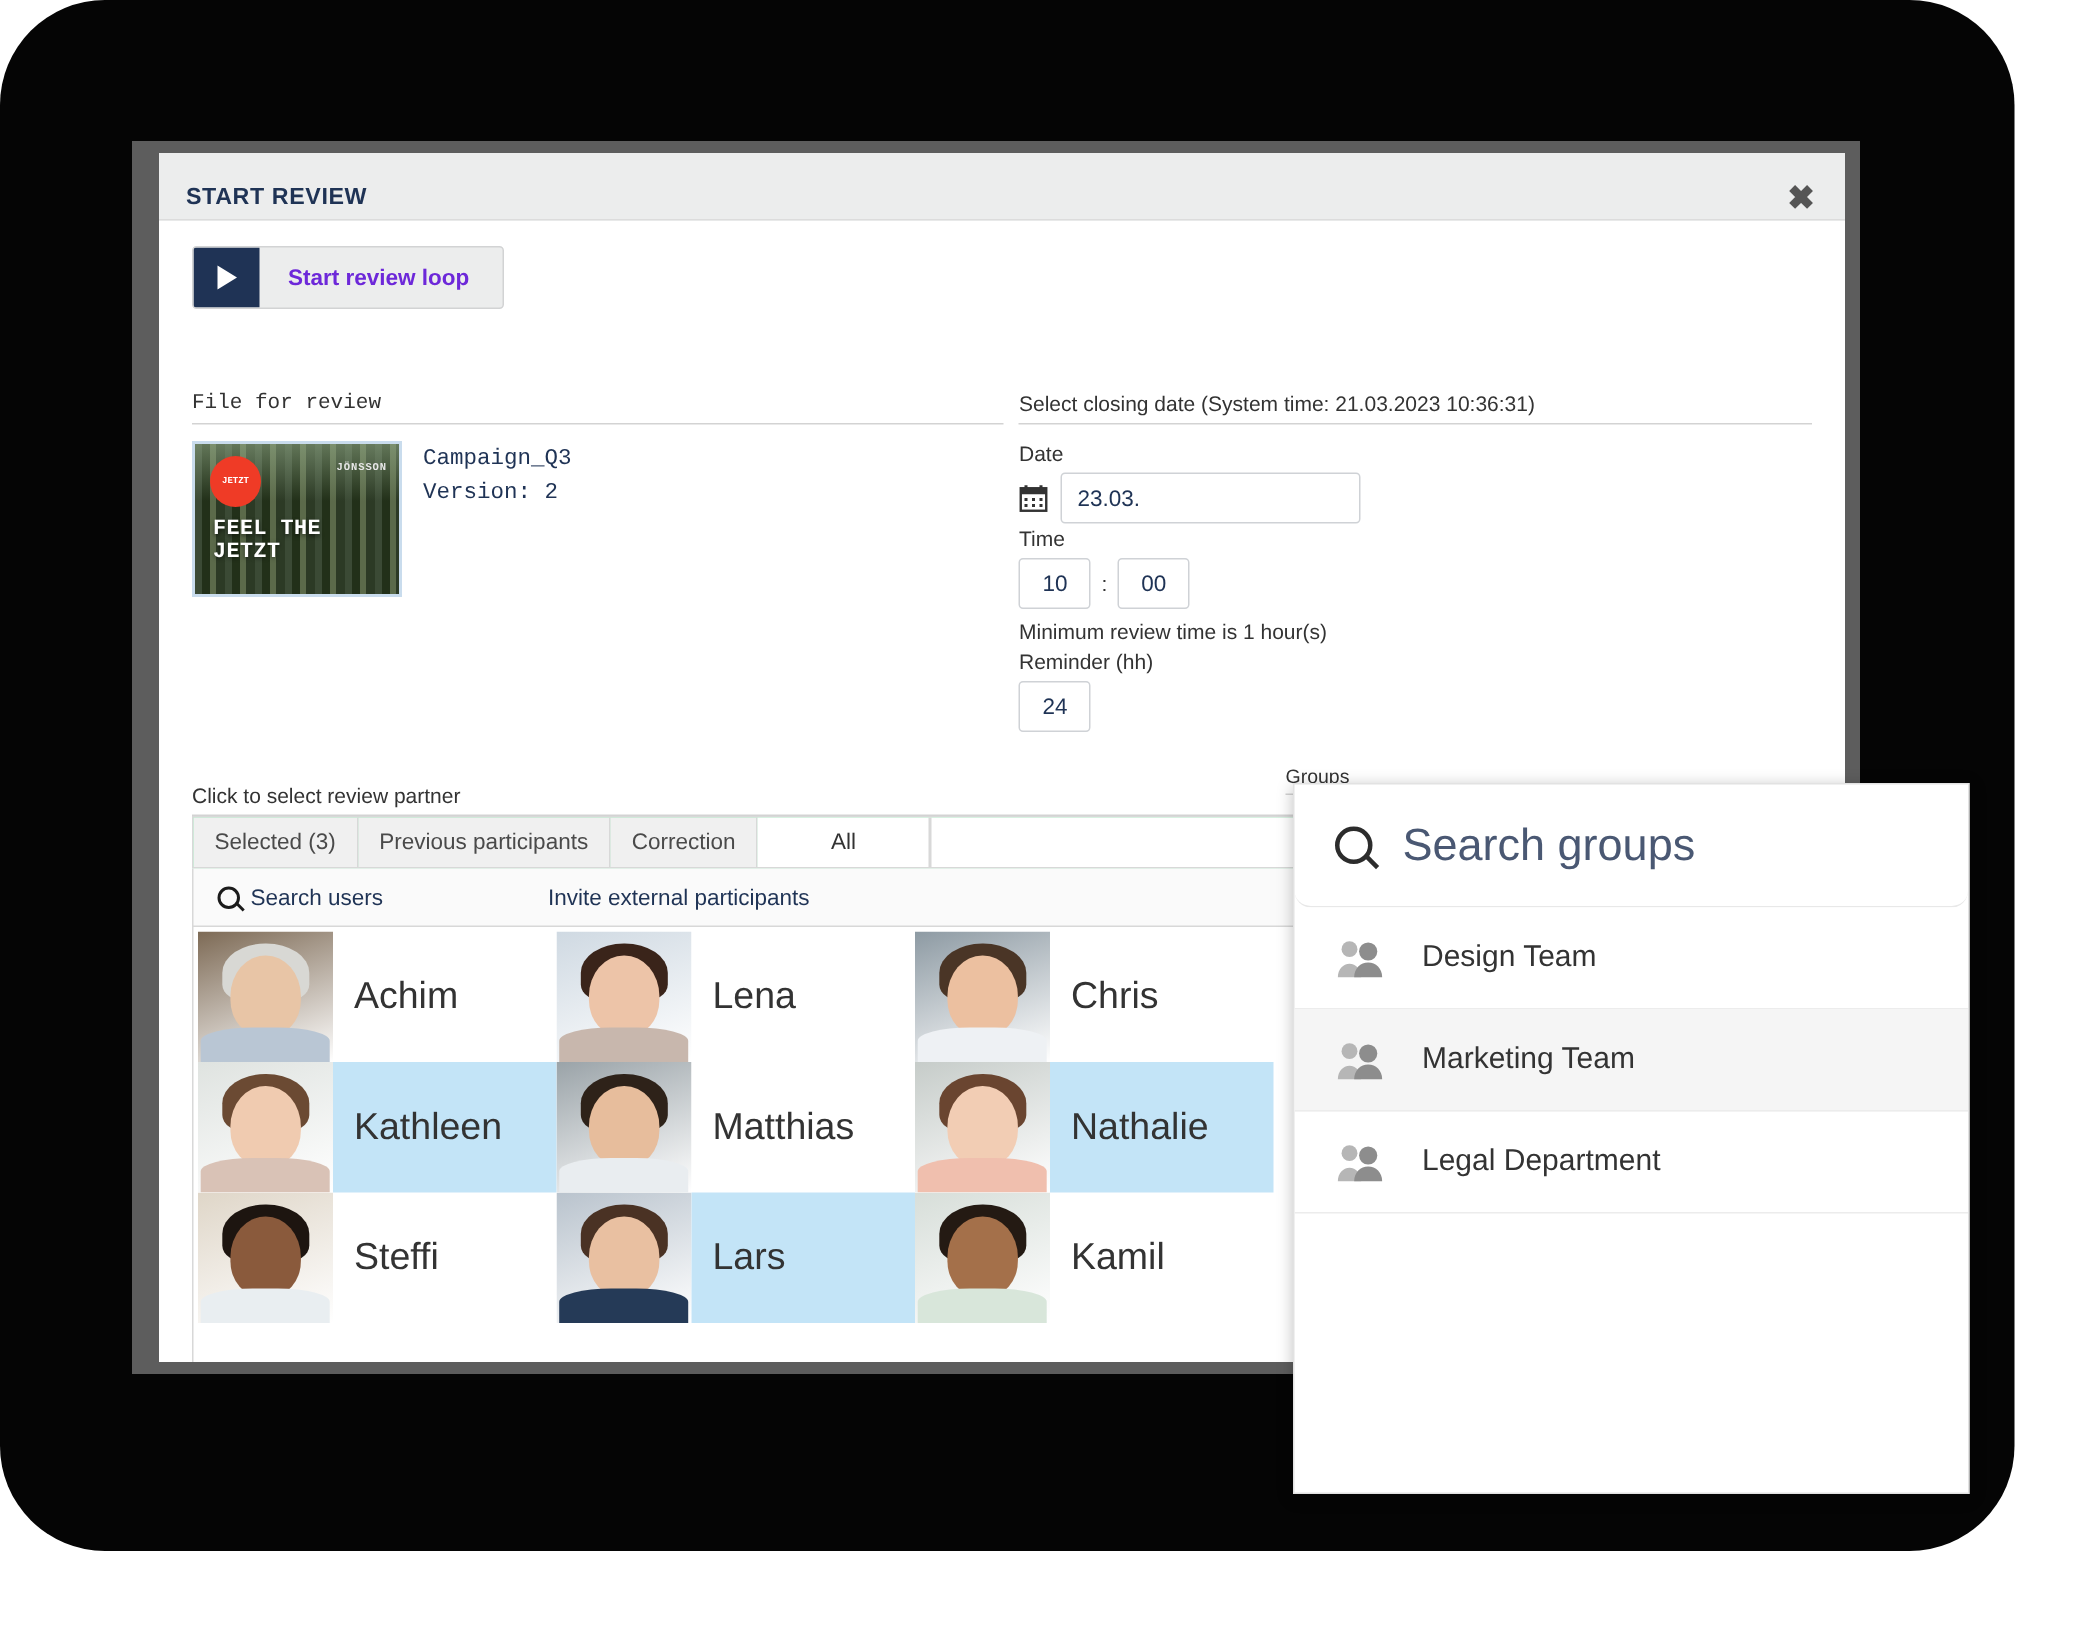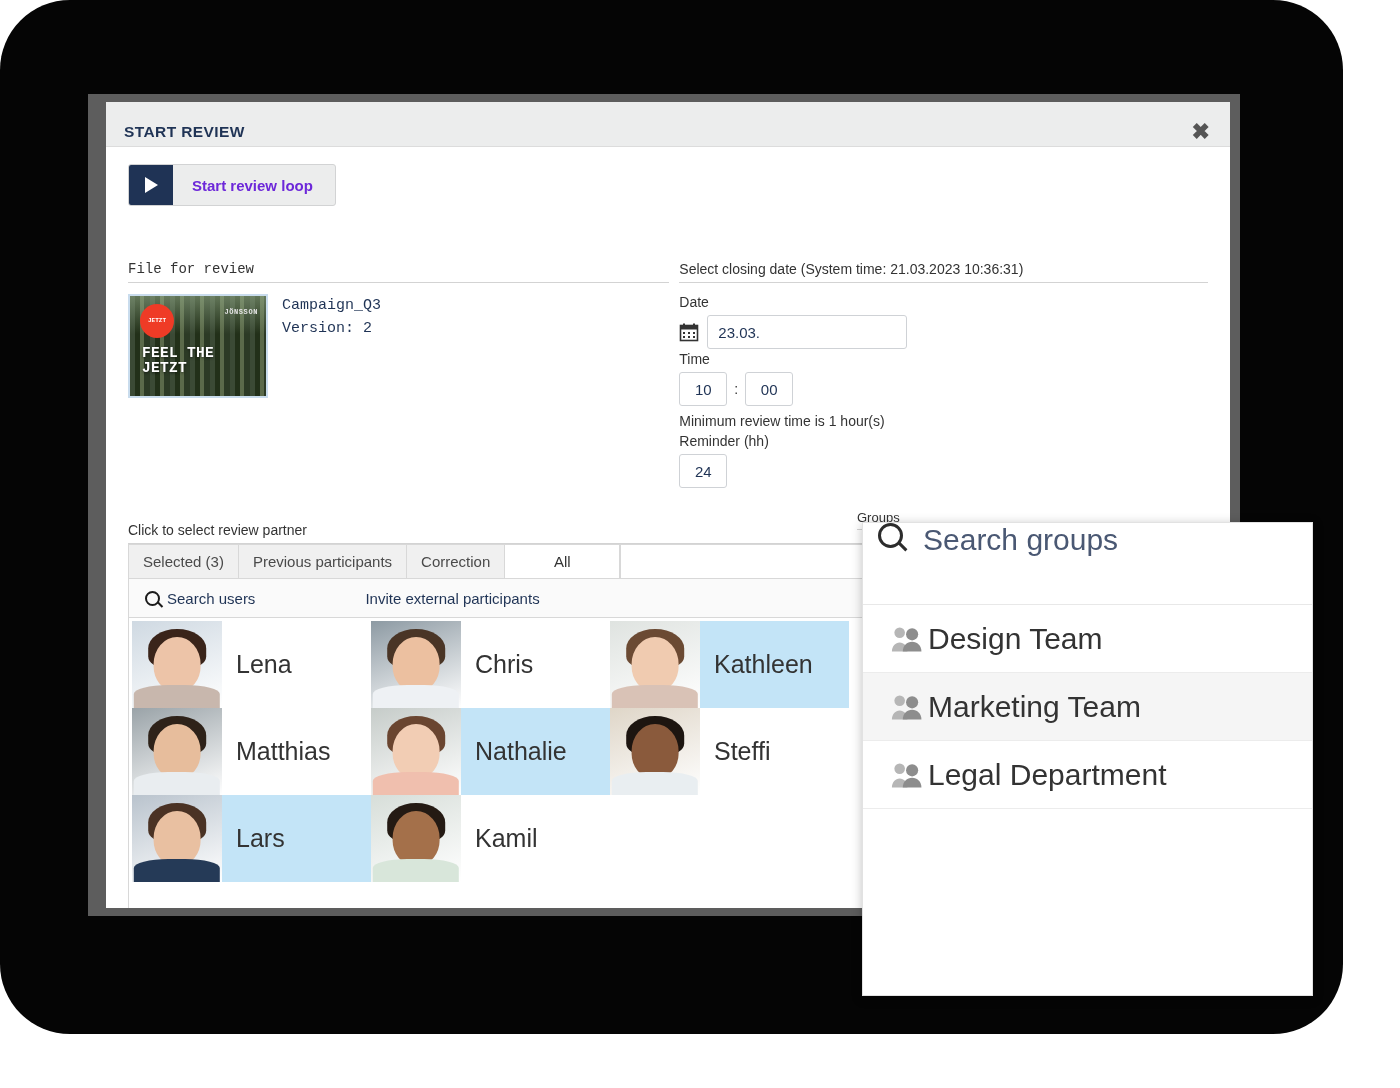--- a/index.html
+++ b/index.html
@@ -277,39 +277,40 @@
   .groups-panel {
     position: absolute;
     left: 862px; top: 522px;
     width: 451px; height: 474px;
     background: #ffffff;
     border: 1px solid #e2e2e2;
     box-shadow: 0 2px 10px rgba(0,0,0,.25);
     overflow: hidden;
   }
   .gp-search {
-    height: 82px; display: flex; align-items: flex-start;
-    gap: 20px; padding-left: 15px;
+    height: 82px; display: flex; align-items: center;
+    gap: 20px; padding-left: 27px;
     border-bottom: 1px solid #e8e8e8;
+    border-radius: 11px;
   }
   .gp-mag {
     width: 25px; height: 25px; border: 3px solid #2c2c2c; border-radius: 50%;
     position: relative; flex: none;
   }
   .gp-mag::after {
     content:''; position:absolute; width:3px; height:11px; background:#2c2c2c;
     right:-4px; bottom:-7px; transform: rotate(-45deg);
   }
   .gp-ph { font-size: 30px; color: #4a5873; }
   .gp-item {
     height: 68px; display: flex; align-items: center;
-    padding-left: 27px;
+    gap: 20px; padding-left: 27px;
     border-bottom: 1px solid #ececec;
     cursor: pointer;
-    font-size: 30px; color: #333;
+    font-size: 20px; color: #333;
   }
   .gp-item.hl { background: #f5f5f5; }
   .gp-ico { width: 38px; height: 28px; flex: none; }
 </style>
 </head>
 <body>
 
 <div id="stage">
 
   <div class="backdrop"></div>
@@ -421,20 +422,31 @@
                   <text x="17" y="6" font-size="9" fill="#5a6168" font-family="Liberation Sans, sans-serif">+</text>
                 </svg>
               </span>
               <span>Create group</span>
             </div>
           </div>
 
           <div class="gridwrap">
             <div class="grid">
 
+              <div class="ucell">
+                <span class="av">
+                    <span class="face">
+                      <span class="bg" style="background: linear-gradient(160deg, rgb(125, 106, 85), rgba(255, 255, 255, 0.133));"></span>
+                      <span class="hair" style="background: rgb(216, 216, 212);"></span>
+                      <span class="head" style="background: rgb(232, 197, 166);"></span>
+                      <span class="body" style="background: rgb(185, 198, 212);"></span>
+                    </span>
+                  </span>
+                <span class="nm">Achim</span>
+              </div>
               <div class="ucell">
                 <span class="av">
                     <span class="face">
                       <span class="bg" style="background: linear-gradient(160deg, rgb(207, 217, 226), rgba(255, 255, 255, 0.133));"></span>
                       <span class="hair" style="background: rgb(58, 36, 26);"></span>
                       <span class="head" style="background: rgb(237, 196, 168);"></span>
                       <span class="body" style="background: rgb(200, 183, 173);"></span>
                     </span>
                   </span>
                 <span class="nm">Lena</span>

